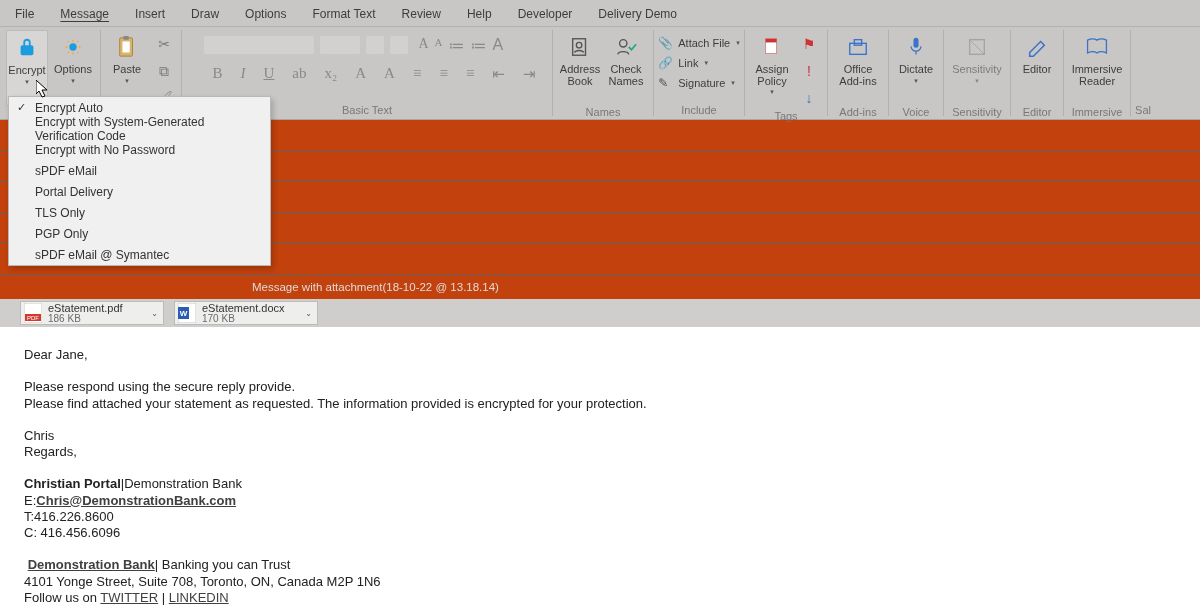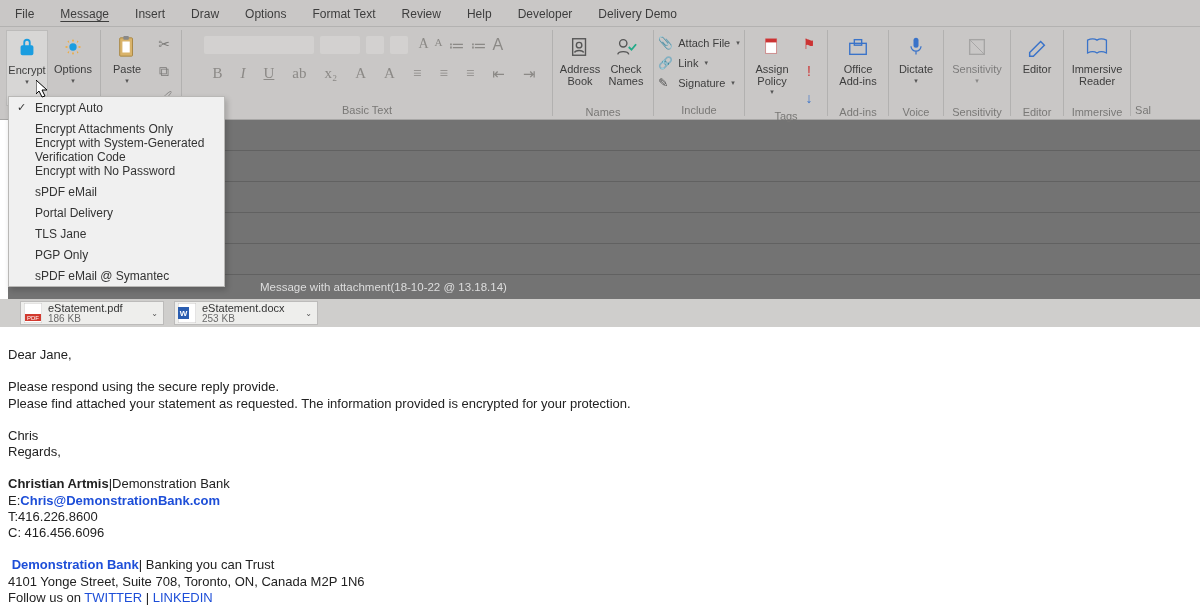--- a/index.html
+++ b/index.html
@@ -24,42 +24,42 @@
   .mini{ width:24px; height:24px; display:flex; align-items:center; justify-content:center; font-size:14px; color:#7b7a78;}
   .ph-row{ display:flex; gap:6px;}
   .ph{ width:28px; height:18px; border-radius:2px; background:#d3d1d0; }
   .ph.s{ width:18px;}
   .txt-btns{ display:flex; gap:18px; margin-top:6px; padding-left:8px;}
   .tbtn{ font-family:"Times New Roman",serif; font-size:15px; color:#8b8986;}
   .tbtn.sm{ font-size:15px; }
   .include-line{ display:flex; align-items:center; gap:6px; font-size:11px; color:#3d3d3d; height:18px;}
   .include-line .ii{ width:14px; font-size:12px; color:#4d4d4d;}
   
-  .dropdown{ position:absolute; left:8px; top:96px; width:217px; background:#f0f0f0; border:1px solid #b9b8b6; box-shadow:2px 3px 6px rgba(0,0,0,.2); z-index:50;}
+  .dropdown{ position:absolute; left:8px; top:96px; width:263px; background:#f0f0f0; border:1px solid #b9b8b6; box-shadow:2px 3px 6px rgba(0,0,0,.2); z-index:50;}
   .dd-item{ display:flex; align-items:center; font-size:12px; color:#333; padding:4px 8px 4px 26px; height:21px; position:relative;}
   .dd-item.check::before{ content:"✓"; position:absolute; left:8px; font-size:11px; color:#333;}
   
   .cursor{ position:absolute; left:36px; top:80px; z-index:60; pointer-events:none;}
   
-  .darkarea{ background:#737373;margin-left:8px; }
+  .darkarea{ background:#c2410c; }
   .dr{ height:31px; border-bottom:1px solid #616161;}
   .msgrow{ height:24px; display:flex; align-items:center; color:#ddd; font-size:11.5px; padding-left:252px;}
   
   .attbar{ height:28px; background:#cfcecc; display:flex; align-items:center; gap:10px; padding:2px 0 2px 20px;}
   .att{ display:flex; align-items:center; width:144px; height:24px; background:#eeeeec; border:1px solid #bcbbba; font-size:11px; color:#333; position:relative;}
   .att .aic{ width:22px; height:22px; display:flex; align-items:center; justify-content:center; margin-left:1px;}
   .att .acol{ display:flex; flex-direction:column; margin-left:4px; line-height:1;}
   .att .acol .sz{ font-size:10px; color:#6a6a6a;}
   .att .car{ position:absolute; right:5px; top:7px; font-size:8px; color:#555;}
   
-  .mailbody{ padding:20px 0 0 8px; font-size:13px; color:#222; line-height:1.25;}
+  .mailbody{ padding:20px 0 0 24px; font-size:13px; color:#222; line-height:1.25;}
   .mailbody p{ margin:0;}
   .gap{ height:16px;}
   .sig .nm{ font-weight:600;}
-  .lnk{ color:#1d4ed8; }
+  .lnk{ color:#404040; text-decoration:underline;}
 </style>
 </head>
 <body>
 
 <div class="tabstrip">
   <span class="tab">File</span>
   <span class="tab active">Message</span>
   <span class="tab">Insert</span>
   <span class="tab">Draw</span>
   <span class="tab">Options</span>
@@ -309,26 +309,25 @@
   </div>
   <div class="sep"></div>
   <div class="group" style="width:24px">
       <div class="group-body"></div>
       <div class="group-label">Sal</div>
     </div>
 </div>
 
 <div class="dropdown">
   <div class="dd-item check">Encrypt Auto</div>
-  <div class="dd-item">Encrypt Attachments Only</div>
   <div class="dd-item">Encrypt with System-Generated Verification Code</div>
   <div class="dd-item">Encrypt with No Password</div>
   <div class="dd-item">sPDF eMail</div>
   <div class="dd-item">Portal Delivery</div>
-  <div class="dd-item">TLS Jane</div>
+  <div class="dd-item">TLS Only</div>
   <div class="dd-item">PGP Only</div>
   <div class="dd-item">sPDF eMail @ Symantec</div>
 </div>
 
 <svg class="cursor" width="15" height="20" viewBox="0 0 15 20">
     <path d="M0 0l0 14 3-3 3 6 3-1-3-6 5 0z" fill="#fff" stroke="#000" stroke-width="1"></path>
   </svg>
 
 <div class="darkarea">
   <div class="dr"></div>
@@ -360,37 +359,37 @@
   <div class="att">
     <span class="aic">
         <svg width="18" height="20" viewBox="0 0 18 20">
           <rect width="18" height="20" fill="#fff" stroke="#c9c7c6"></rect>
           <rect x="0" y="4" width="11" height="12" fill="#2a5db0"></rect>
           <text x="5.5" y="13" font-size="8" fill="#fff" text-anchor="middle" font-family="Arial" font-weight="700">W</text>
         </svg>
       </span>
     <span class="acol">
         <span>eStatement.docx</span>
-        <span class="sz">253 KB</span>
+        <span class="sz">170 KB</span>
       </span>
     <span class="car">⌄</span>
   </div>
 </div>
 
 <div class="mailbody">
   <p>Dear Jane,</p>
   <div class="gap"></div>
   <p>Please respond using the secure reply provide.</p>
   <p>Please find attached your statement as requested. The information provided is encrypted for your protection.</p>
   <div class="gap"></div>
   <p>Chris</p>
   <p>Regards,</p>
   <div class="gap"></div>
   <div class="sig">
-    <p><span class="nm">Christian Artmis</span><span>|</span><span>Demonstration Bank</span></p>
+    <p><span class="nm">Christian Portal</span><span>|</span><span>Demonstration Bank</span></p>
     <p><span>E:</span><a class="lnk" style="font-weight:600">Chris@DemonstrationBank.com</a></p>
     <p>T:416.226.8600</p>
     <p>C: 416.456.6096</p>
     <div class="gap"></div>
     <p>&nbsp;<a class="lnk" style="font-weight:600">Demonstration Bank</a><span>|</span><span> Banking you can Trust</span></p>
     <p>4101 Yonge Street, Suite 708, Toronto, ON, Canada M2P 1N6</p>
     <p><span>Follow us on </span><a class="lnk">TWITTER</a><span> | </span><a class="lnk">LINKEDIN</a></p>
   </div>
 </div>
 

